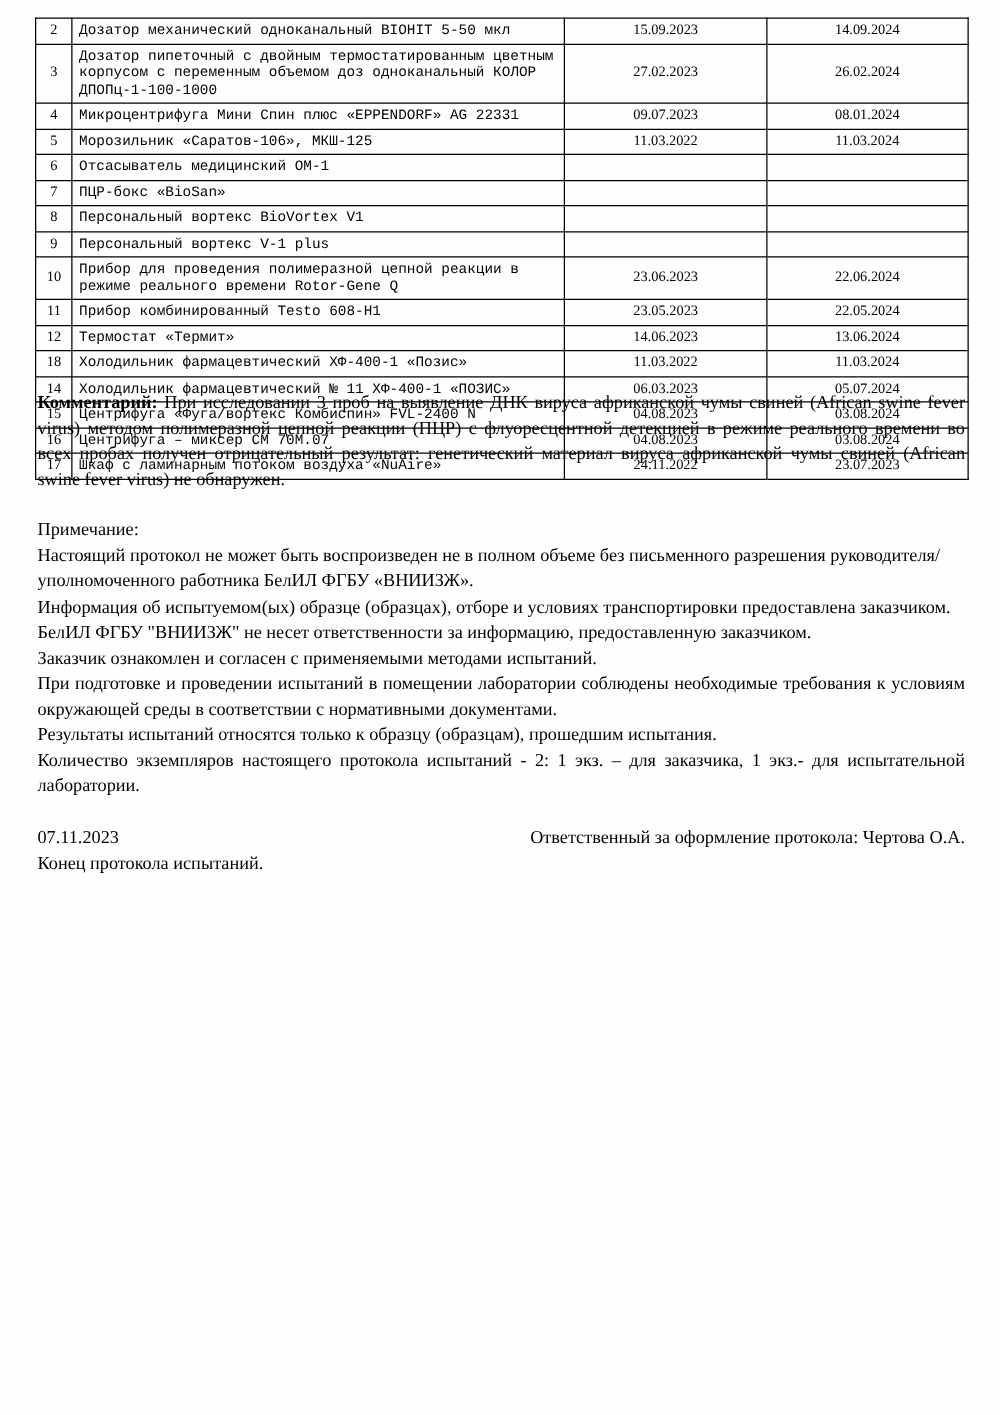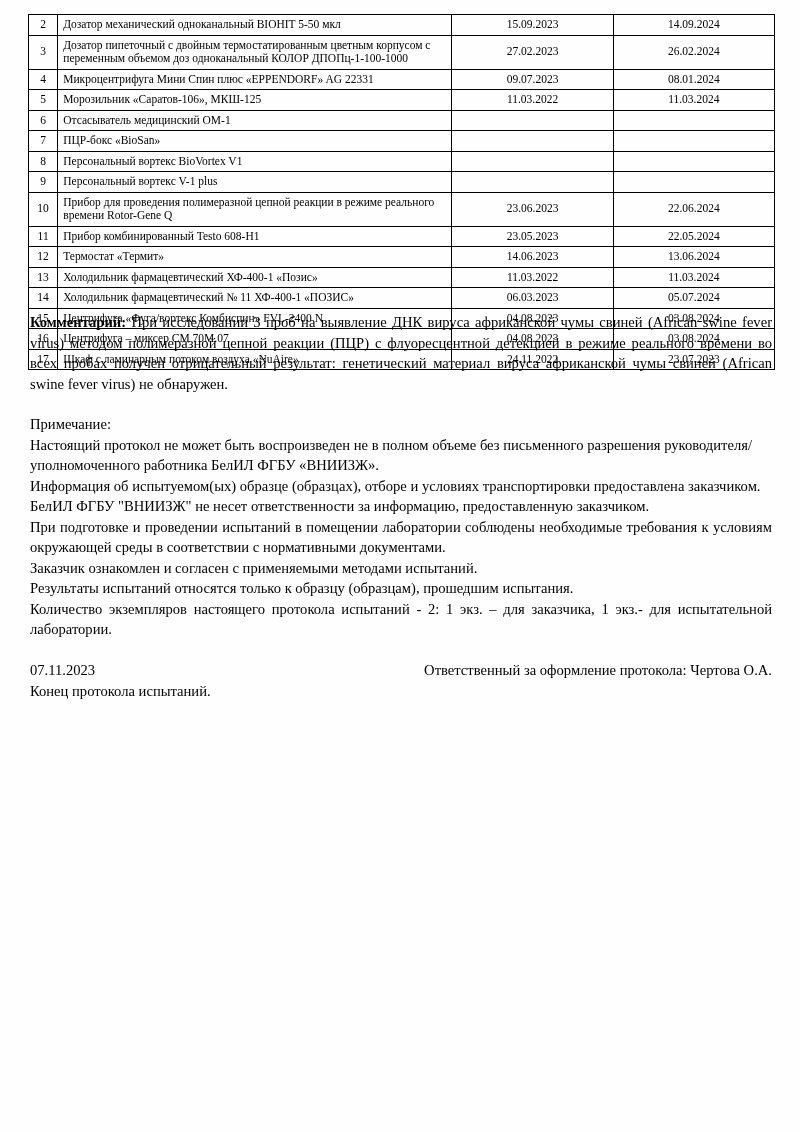--- a/index.html
+++ b/index.html
@@ -22,21 +22,21 @@
     border-collapse: collapse;
     font-size: 11.5px;
     line-height: 13.5px;
   }
   table.equipment td {
     border: 1.5px solid #000;
     padding: 3px 5px;
     vertical-align: middle;
   }
   table.equipment td.num   { width: 29px;  text-align: center; padding: 3px 1px; }
-  table.equipment td.desc  { width: 391px; text-align: left; }
+  table.equipment td.desc  { width: 391px; text-align: left; font-family: Liberation Mono, monospace; }
   table.equipment td.date  { width: 160px; text-align: center; }
   
   .body-text {
     position: absolute;
     left: 30px;
     top: 312px;
     width: 742px;
     font-size: 14.6px;
     line-height: 20.5px;
   }
@@ -133,21 +133,21 @@
           <td class="date">23.05.2023</td>
           <td class="date">22.05.2024</td>
         </tr>
         <tr>
           <td class="num">12</td>
           <td class="desc">Термостат «Термит»</td>
           <td class="date">14.06.2023</td>
           <td class="date">13.06.2024</td>
         </tr>
         <tr>
-          <td class="num">13</td>
+          <td class="num">18</td>
           <td class="desc">Холодильник фармацевтический ХФ-400-1 «Позис»</td>
           <td class="date">11.03.2022</td>
           <td class="date">11.03.2024</td>
         </tr>
         <tr>
           <td class="num">14</td>
           <td class="desc">Холодильник фармацевтический № 11 ХФ-400-1 «ПОЗИС»</td>
           <td class="date">06.03.2023</td>
           <td class="date">05.07.2024</td>
         </tr>
@@ -174,22 +174,22 @@
 
   <div class="body-text">
 
     <p class="comment"><b>Комментарий:</b> <span>При исследовании 3 проб на выявление ДНК вируса африканской чумы свиней (African swine fever virus) методом полимеразной цепной реакции (ПЦР) с флуоресцентной детекцией в режиме реального времени во всех пробах получен отрицательный результат: генетический материал вируса африканской чумы свиней (African swine fever virus) не обнаружен.</span></p>
 
     <div>
         <p class="note-line">Примечание:</p>
         <p class="note-line">Настоящий протокол не может быть воспроизведен не в полном объеме без письменного разрешения руководителя/уполномоченного работника БелИЛ ФГБУ «ВНИИЗЖ».</p>
         <p class="note-line">Информация об испытуемом(ых) образце (образцах), отборе и условиях транспортировки предоставлена заказчиком.</p>
         <p class="note-line">БелИЛ ФГБУ "ВНИИЗЖ" не несет ответственности за информацию, предоставленную заказчиком.</p>
+        <p class="note-line">Заказчик ознакомлен и согласен с применяемыми методами испытаний.</p>
         <p class="note-line justify">При подготовке и проведении испытаний в помещении лаборатории соблюдены необходимые требования к условиям окружающей среды в соответствии с нормативными документами.</p>
-        <p class="note-line">Заказчик ознакомлен и согласен с применяемыми методами испытаний.</p>
         <p class="note-line bold">Результаты испытаний относятся только к образцу (образцам), прошедшим испытания.</p>
         <p class="note-line justify">Количество экземпляров настоящего протокола испытаний - 2: 1 экз. – для заказчика, 1 экз.- для испытательной лаборатории.</p>
       </div>
 
     <div class="signoff-row">
       <span>07.11.2023</span>
       <span>Ответственный за оформление протокола: Чертова О.А.</span>
     </div>
     <div class="end-line">Конец протокола испытаний.</div>
 

